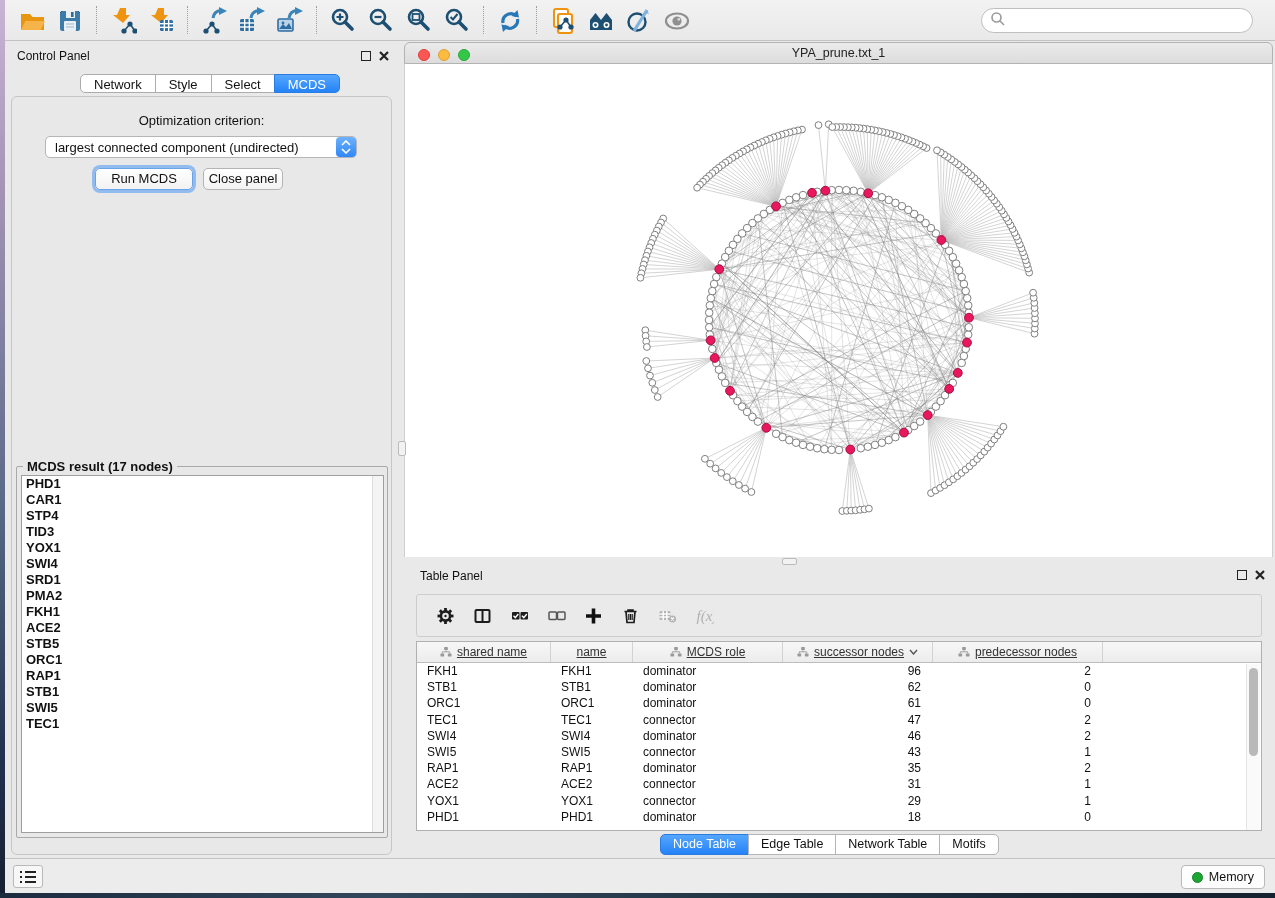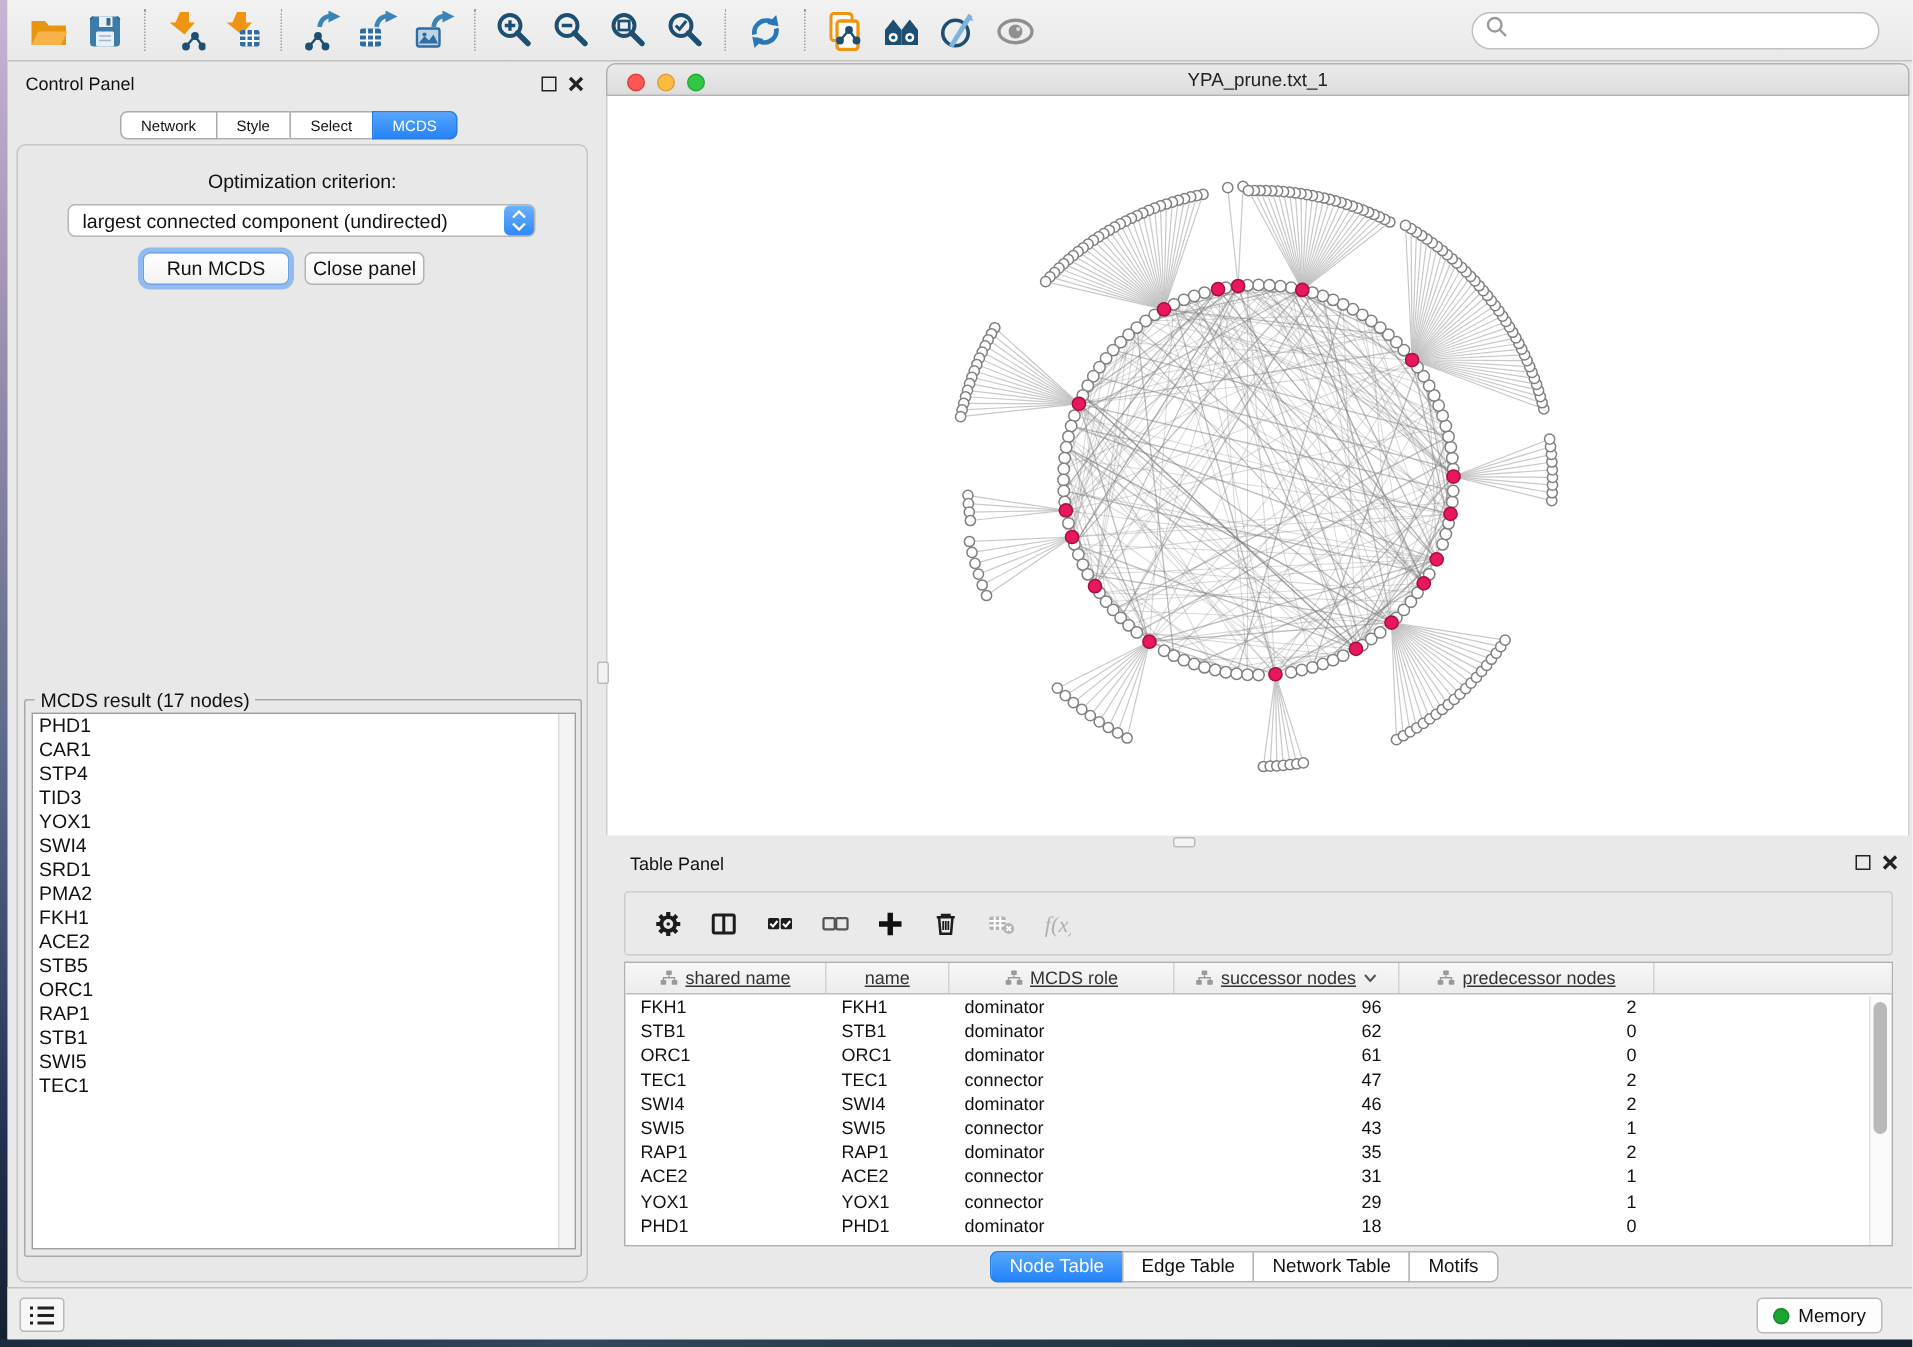--- a/index.html
+++ b/index.html
@@ -19,38 +19,38 @@
   .tb-btn { width:38px; height:34px; display:flex; align-items:center; justify-content:center; border-radius:4px; }
   .tb-sep { width:0; height:28px; border-left:1px dotted #9f9f9f; margin:0 7px; }
   #search-box { position:absolute; right:22px; top:8px; width:272px; height:25px; background:#fff;
     border:1px solid #bfbfbf; border-radius:13px; display:flex; align-items:center; padding-left:8px; }
 
   
   .panel-title { position:absolute; font-size:12px; color:#111; }
   .win-btns { position:absolute; display:flex; gap:7px; align-items:center; }
   .float-btn { width:10px; height:10px; border:1.6px solid #222; background:transparent; }
   #cp-tabs { position:absolute; left:80px; top:74px; display:flex; }
-  .seg { height:19px; line-height:20px; font-size:10px; color:#111; background:#fff;
+  .seg { height:19px; line-height:20px; font-size:13px; color:#111; background:#fff;
     border:1px solid #acacac; padding:0 13px; margin-left:-1px; text-align:left; }
   .seg:first-child { border-radius:5px 0 0 5px; margin-left:0; }
   .seg:last-child { border-radius:0 5px 5px 0; }
   .seg.sel { background:linear-gradient(#55a6fd,#2583f8); border-color:#2a7de0; color:#fff; }
   #cp-body { position:absolute; left:11px; top:96px; width:381px; height:759px;
     border:1px solid #c6c6c6; border-radius:6px; background:#e8e8e8; }
   #opt-label { position:absolute; left:0; top:113px; width:403px; text-align:center; font-size:13px; color:#111; }
   #opt-select { position:absolute; left:45px; top:136px; width:312px; height:22px; background:#fff;
     border:1px solid #b5b5b5; border-radius:5px; display:flex; align-items:center; }
   #opt-select .val { flex:1; font-size:13px; padding-left:9px; color:#111; white-space:nowrap; }
   #opt-select .cap { width:20px; height:20px; margin:0; border-radius:4px;
     background:linear-gradient(#6cb1fc,#2f87f8); display:flex; flex-direction:column; align-items:center; justify-content:center; gap:2px; }
   .mac-btn { position:absolute; height:22px; background:linear-gradient(#ffffff,#f2f2f2); border:1px solid #b4b4b4;
     border-radius:5px; font-size:13px; color:#111; text-align:center; line-height:20px; }
   .focus-ring { box-shadow:0 0 0 3px rgba(100,165,245,.65); border-color:#6aa3e8; }
   #result-box { position:absolute; left:16px; top:466px; width:372px; height:372px;
-    border:1px solid #a9a9a9; border-radius:2px; }
+    border:1px solid #a9a9a9; border-radius:2px;font-weight:bold; }
   #result-title { position:absolute; left:6px; top:-8px; background:#e8e8e8; padding:0 4px; font-size:13px; color:#111; }
   #result-list { position:absolute; left:4px; top:8px; width:363px; height:358px; background:#fff;
     border:1px solid #9e9e9e; overflow:hidden; }
   #result-scroll { position:absolute; right:0; top:0; width:11px; height:100%; background:#f4f4f4; border-left:1px solid #ddd; }
   .result-item { font-size:13px; line-height:16px; padding-left:4px; color:#111; }
 
   
   #net-titlebar { position:absolute; left:404px; top:42px; width:869px; height:22px;
     background:linear-gradient(#ebebeb,#dcdcdc); border:1px solid #b3b3b3; border-radius:6px 6px 0 0; }
   .tl { position:absolute; top:5.5px; width:12px; height:12px; border-radius:50%; }
@@ -76,21 +76,21 @@
   .seg2 { height:21px; line-height:19px; font-size:12.5px; color:#111; background:#fff; border:1px solid #b5b5b5;
     padding:0 12px; margin-left:-1px; }
   .seg2:first-child { border-radius:5px 0 0 5px; margin-left:0; }
   .seg2:last-child { border-radius:0 5px 5px 0; }
   .seg2.sel { background:linear-gradient(#55a6fd,#2583f8); border-color:#2a7de0; color:#fff; }
 
   
   #status-bar { position:absolute; left:5px; top:858px; width:1270px; height:35px; background:#ececec; border-top:1px solid #c3c3c3; }
   #menu-btn { position:absolute; left:8px; top:6px; width:30px; height:23px; background:#f7f7f7; border:1px solid #b9b9b9;
     border-radius:3px; display:flex; align-items:center; justify-content:center; }
-  #memory-btn { position:absolute; right:20px; top:6px; height:24px; background:#fdfdfd; border:1px solid #b9b9b9;
+  #memory-btn { position:absolute; right:10px; top:6px; height:24px; background:#fdfdfd; border:1px solid #b9b9b9;
     border-radius:4px; display:flex; align-items:center; gap:6px; padding:0 10px; font-size:12.5px; color:#111; }
   #memory-dot { width:11px; height:11px; border-radius:50%; background:#1ba632; border:1px solid #128527; }
 </style>
 </head>
 <body>
 
 <div id="root">
   <div id="left-strip"></div>
 
   <div id="toolbar">

